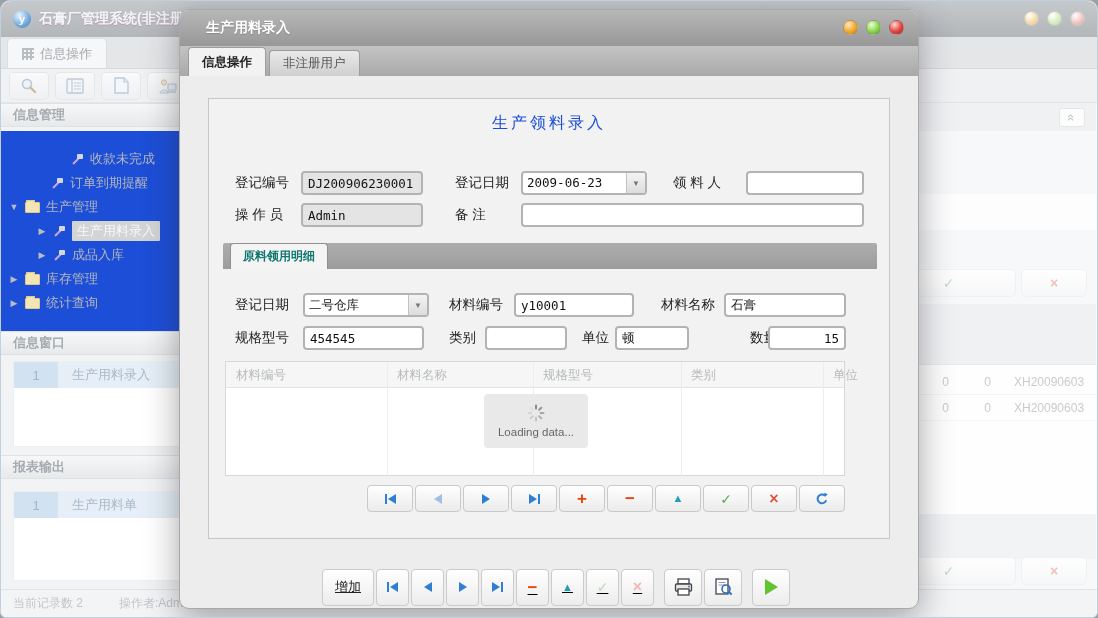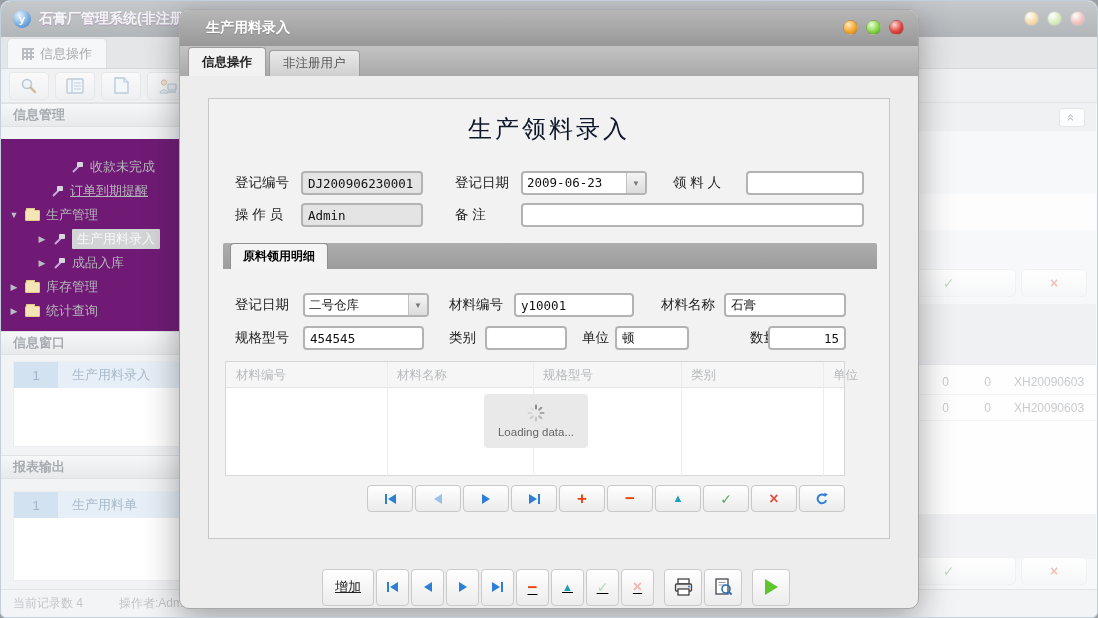--- a/index.html
+++ b/index.html
@@ -40,21 +40,21 @@
   .tools{position:absolute;left:0;top:68px;right:0;height:34px;background:#f0f1f3;
     display:flex;align-items:center;gap:6px;padding-left:8px;border-bottom:1px solid #e3e5e7;}
   .toolbtn{width:40px;height:28px;background:linear-gradient(#fdfdfd,#eff0f1);
     border:1px solid #e2e4e6;border-radius:4px;display:flex;align-items:center;justify-content:center;opacity:.75;}
 
   
   .sidebar{position:absolute;left:0;top:102px;width:240px;bottom:28px;background:#f2f3f5;}
   .sec-hdr{height:24px;background:linear-gradient(#f6f7f8,#e7e9eb);border-top:1px solid #e0e2e4;
     border-bottom:1px solid #dfe1e3;color:#a7abaf;font-size:13px;font-weight:bold;
     display:flex;align-items:center;padding-left:12px;}
-  .tree{position:absolute;left:0;top:36px;width:240px;height:202px;background:#701a75;padding-top:16px;}
+  .tree{position:absolute;left:0;top:28px;width:240px;height:202px;background:#1d4ed8;padding-top:16px;}
   .trow{height:24px;display:flex;align-items:center;font-size:13px;color:#b3b6ba;gap:6px;}
   .arrow{font-size:9px;color:#b9bcc0;width:10px;text-align:center;}
   .folder{width:15px;height:11px;background:#f4e6b4;border:1px solid #e0c98c;border-radius:1px;position:relative;}
   .folder:before{content:"";position:absolute;left:0;top:-3px;width:7px;height:2px;background:#f4e6b4;border:1px solid #e0c98c;border-bottom:none;border-radius:1px 1px 0 0;}
   .sel-label{background:#d2d4d6;color:#f7f8f9;padding:1px 5px;border-radius:1px;}
   .side-list{position:relative;margin:4px 0 0 12px;width:228px;background:#fff;border:1px solid #eceeef;}
   .lrow{height:26px;display:flex;font-size:13px;}
   .lnum{width:44px;background:#d3e2f0;color:#9fb6cc;display:flex;align-items:center;justify-content:center;}
   .llabel{flex:1;background:#e6eff7;color:#a9b9c8;display:flex;align-items:center;padding-left:14px;}
 
@@ -85,35 +85,35 @@
   .m-title .t{color:#fff;font-size:14px;font-weight:bold;text-shadow:0 1px 1px #7779;}
   .m-lights{position:absolute;right:14px;top:10px;display:flex;gap:8px;}
   .m-tabs{position:absolute;left:0;top:36px;right:0;height:30px;background:linear-gradient(#c3c3c3,#a9a9a9);
     display:flex;align-items:flex-end;padding-left:8px;}
   .m-tab{height:26px;padding:0 13px;display:flex;align-items:center;font-size:12.5px;color:#555;
     background:linear-gradient(#e9e9e9,#cfcfcf);border:1px solid #9d9d9d;border-bottom:none;
     border-radius:4px 4px 0 0;margin-right:3px;}
   .m-tab.active{background:#f2f2f2;color:#222;font-weight:bold;height:29px;}
 
   .panel{position:absolute;left:28px;top:88px;width:682px;height:441px;background:#f2f2f2;border:1px solid #c6c6c6;}
-  .form-title{position:absolute;left:0;top:14px;width:100%;text-align:center;font-size:24px;color:#0f172a;
+  .form-title{position:absolute;left:0;top:14px;width:100%;text-align:center;font-size:16px;color:#1d4ed8;
     letter-spacing:3px;font-weight:500;}
   .flabel{position:absolute;font-size:13.5px;color:#222;height:24px;line-height:24px;white-space:nowrap;}
   .fld{position:absolute;height:24px;border:2px solid #b3b3b3;border-radius:4px;background:#fff;
     font-size:12.5px;padding:0 5px;color:#111;outline:none;}
   .fld.ro{background:#e4e4e4;}
   .drop{position:absolute;height:24px;border:2px solid #b3b3b3;border-radius:4px;background:#fff;display:flex;}
   .drop .dval{flex:1;font-size:12.5px;padding:2px 4px;color:#111;white-space:nowrap;overflow:hidden;}
   .drop .dbtn{width:19px;background:linear-gradient(#f4f4f4,#dcdcdc);border-left:1px solid #c2c2c2;
     color:#777;font-size:8px;display:flex;align-items:center;justify-content:center;border-radius:0 2px 2px 0;}
 
   .subtab-bar{position:absolute;left:14px;top:144px;width:654px;height:26px;background:linear-gradient(#adadad,#9c9c9c);border-radius:2px 2px 0 0;}
   .subtab{position:absolute;left:7px;top:0;height:26px;padding:0 12px;background:#f4f4f4;
     border:1px solid #8f8f8f;border-bottom:none;border-radius:4px 4px 0 0;
-    font-size:12px;font-weight:bold;color:#000000;display:flex;align-items:center;}
+    font-size:12px;font-weight:bold;color:#0f766e;display:flex;align-items:center;}
 
   .grid{position:absolute;left:16px;top:262px;width:620px;height:115px;background:#fff;border:1px solid #d7d7d7;}
   .ghead{position:absolute;left:0;top:0;right:0;height:26px;background:#f6f6f6;border-bottom:1px solid #e3e3e3;}
   .gh{position:absolute;top:5px;font-size:12.5px;color:#b7babc;white-space:nowrap;}
   .gsep{position:absolute;top:0;width:1px;height:115px;background:#ededed;}
   .loadbox{position:absolute;left:258px;top:32px;width:104px;height:54px;background:#e9e9e9;border-radius:4px;
     display:flex;flex-direction:column;align-items:center;justify-content:center;gap:4px;}
   .loadbox .lt{font-size:11.5px;color:#666;}
 
   .nav-row{position:absolute;left:16px;top:386px;width:620px;display:flex;justify-content:flex-end;gap:2px;}
@@ -197,21 +197,21 @@
     <div class="sec-hdr">信息管理</div>
 
     <div class="tree">
       <div class="trow" style="padding-left:70px;">
         <svg width="13" height="13">
             <path d="M2 11 L8 5" stroke="#c9a8e0" stroke-width="2"></path>
             <rect x="6" y="1" width="6" height="5" rx="1" fill="#d4d8dc"></rect>
           </svg>
         <span>收款未完成</span>
       </div>
-      <div class="trow" style="padding-left:50px;text-decoration:underline;">
+      <div class="trow" style="padding-left:50px;">
         <svg width="13" height="13">
             <path d="M2 11 L8 5" stroke="#c9a8e0" stroke-width="2"></path>
             <rect x="6" y="1" width="6" height="5" rx="1" fill="#d4d8dc"></rect>
           </svg>
         <span>订单到期提醒</span>
       </div>
       <div class="trow" style="padding-left:8px;">
         <span class="arrow">▼</span>
         <span class="folder"></span>
         <span>生产管理</span>
@@ -255,21 +255,21 @@
     <div class="sec-hdr" style="position:absolute;top:352px;left:0;right:0;">报表输出</div>
     <div class="side-list" style="position:absolute;top:384px;height:90px;">
       <div class="lrow">
         <div class="lnum">1</div>
         <div class="llabel">生产用料单</div>
       </div>
     </div>
   </div>
 
   <div class="statusbar">
-    <span>当前记录数 4</span>
+    <span>当前记录数 2</span>
     <span>操作者:Admin</span>
   </div>
 
   <div class="bg-band1"></div>
   <div class="collapse-btn">
     <span>«</span>
   </div>
   <div class="bg-strip"></div>
 
   <div class="bg-btnrow">

